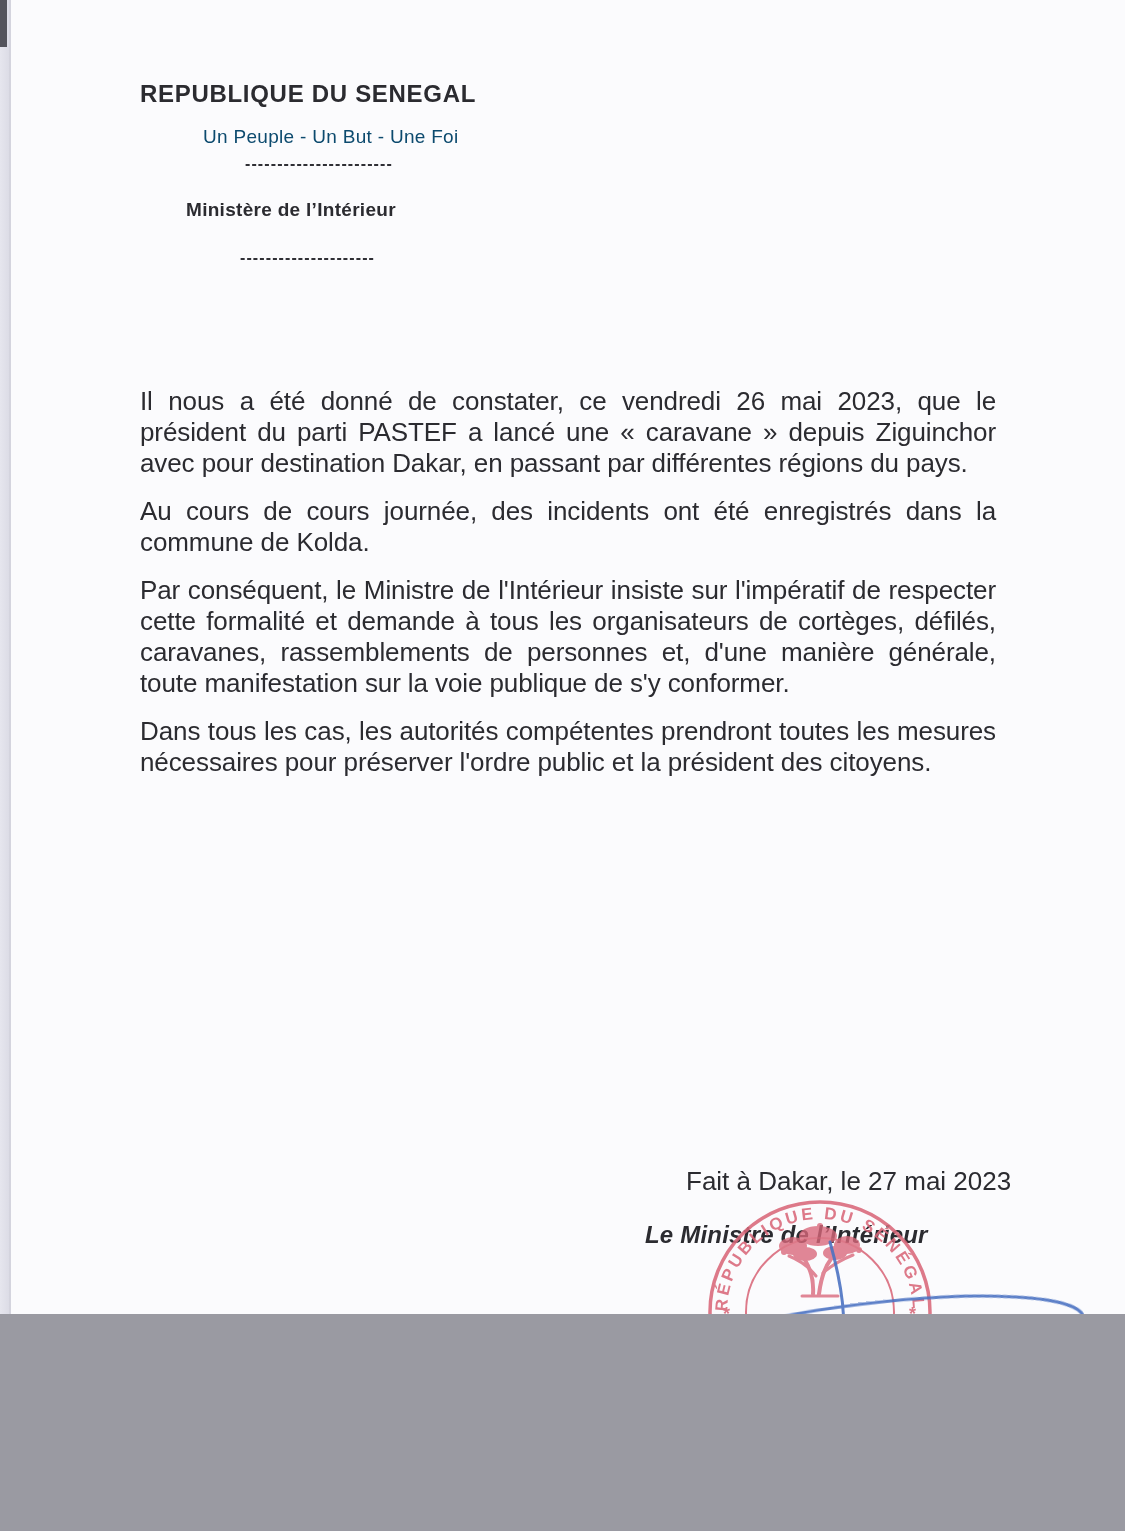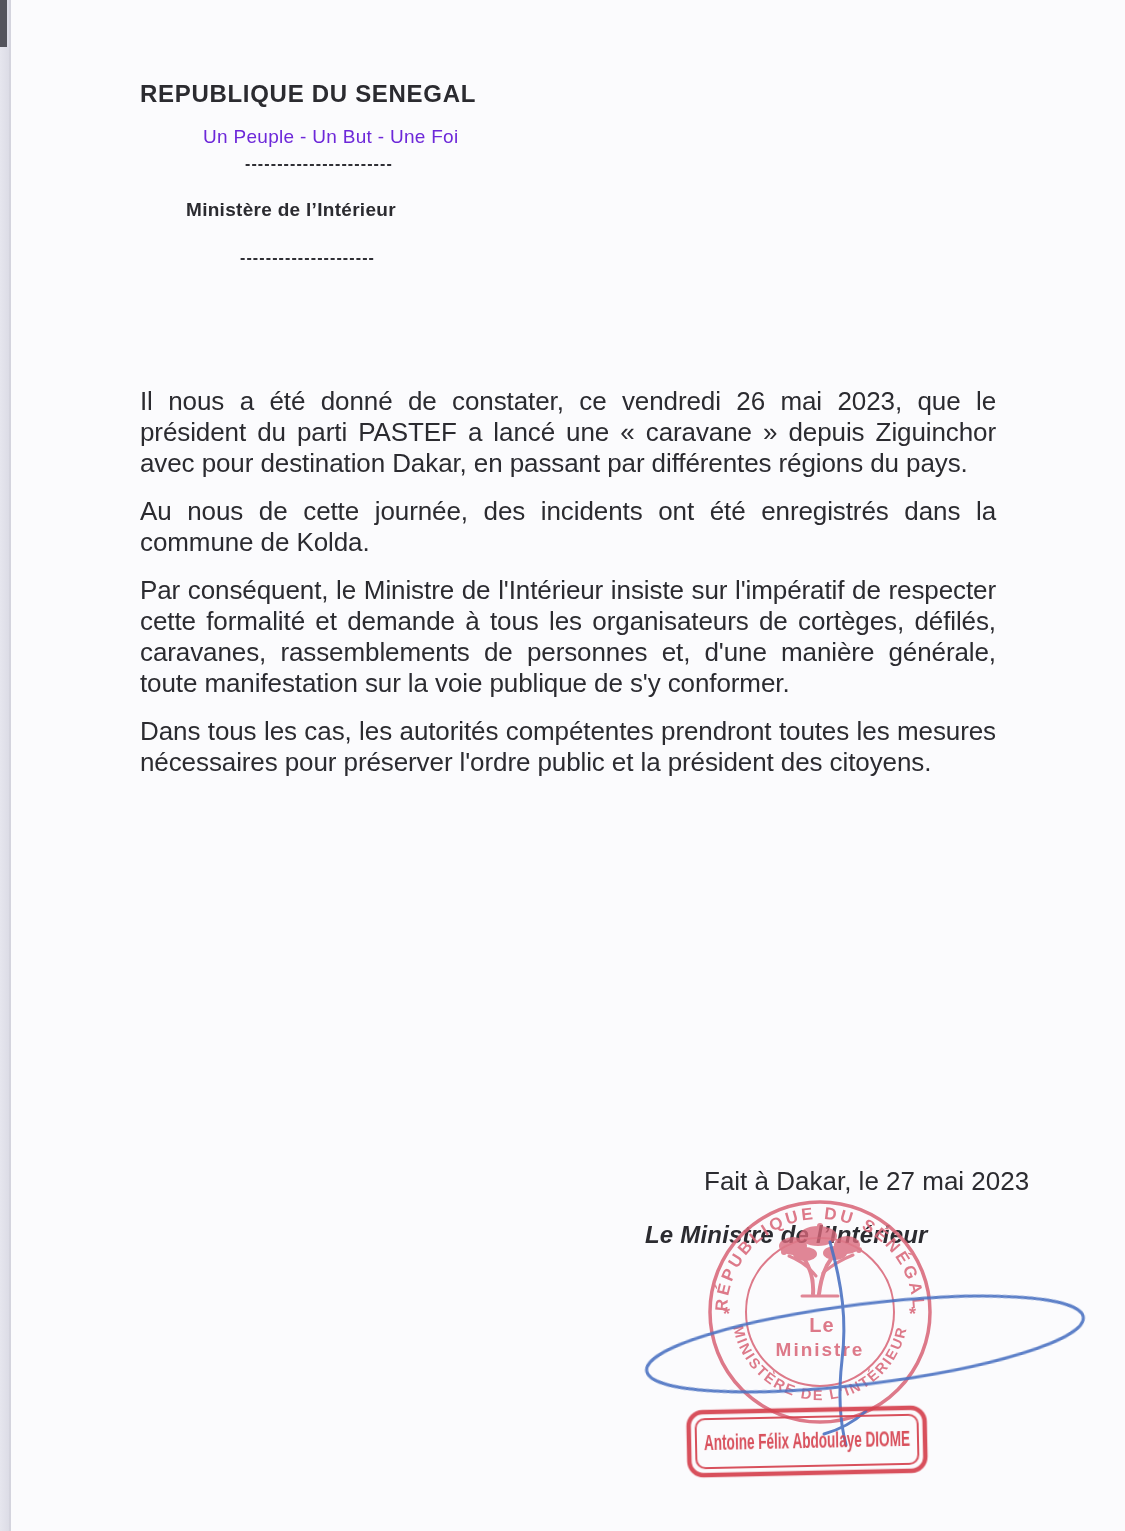--- a/index.html
+++ b/index.html
@@ -1,52 +1,52 @@
 <!DOCTYPE html>
 <html><head>
 <meta charset="utf-8">
 <style>
   html,body { margin:0; padding:0; background:#9a9aa2; }
   .page {
-    position:relative; width:1125px; height:1531px;
+    position:relative; width:1125px; height:1314px;
     background:#fbfbfd;
     font-family:"Liberation Sans", sans-serif;
     color:#2b2b30;
     overflow:hidden;
     margin:0 auto;
   }
   .scan-edge {
     position:absolute; left:0; top:0; width:9px; height:100%;
     background:linear-gradient(90deg,#e6e6ee,#dcdce6);
   }
   .scan-edge-line {
     position:absolute; left:9px; top:0; width:2px; height:100%;
     background:#d4d4de;
   }
   .scan-corner {
     position:absolute; left:0; top:0; width:7px; height:47px; background:#54545c;
   }
   .abs { position:absolute; }
   .hdr-country { left:140px; top:80px; font-size:24px; font-weight:bold; letter-spacing:.7px; }
-  .hdr-motto   { left:203px; top:126px; font-size:19px; color:#6d28d9; letter-spacing:.3px; }
+  .hdr-motto   { left:203px; top:126px; font-size:19px; color:#0c4a6e; letter-spacing:.3px; }
   .hdr-sep-1   { left:245px; top:155px; font-size:16px; font-weight:bold; letter-spacing:1.1px; color:#2f2f35; }
   .hdr-ministry{ left:186px; top:199px; font-size:19px; font-weight:bold; letter-spacing:.3px; }
   .hdr-sep-2   { left:240px; top:249px; font-size:16px; font-weight:bold; letter-spacing:1.1px; color:#2f2f35; }
   .title-wrap  { left:436px; top:314px; }
   .doc-title {
     font-size:34px; font-weight:bold; letter-spacing:.5px;
     border-bottom:4px solid #2b2b30; padding:0 3px 3px 0; display:inline-block;
   }
   .body-text {
     left:140px; top:386px; width:856px;
     font-size:26px; line-height:31px; text-align:justify; letter-spacing:-0.1px;
   }
   .body-text p { margin:0 0 17px 0; }
   .body-text .b { font-weight:bold; }
-  .closing-date  { left:686px; top:1166px; font-size:26px;margin-left:18px; }
+  .closing-date  { left:686px; top:1166px; font-size:26px; }
   .closing-title { left:645px; top:1221px; font-size:24px; font-weight:bold; letter-spacing:.2px;font-style:italic; }
   .sig-svg { left:560px; top:1180px; width:565px; height:351px; pointer-events:none; }
 </style>
 </head>
 <body>
 
 <div class="page">
 
   <div class="scan-edge"></div>
   <div class="scan-edge-line"></div>
@@ -54,21 +54,21 @@
 
   <div class="abs hdr-country">REPUBLIQUE DU SENEGAL</div>
   <div class="abs hdr-motto">Un Peuple - Un But - Une Foi</div>
   <div class="abs hdr-sep-1">-----------------------</div>
   <div class="abs hdr-ministry">Ministère de l’Intérieur</div>
   <div class="abs hdr-sep-2">---------------------</div>
 
 
   <div class="abs body-text">
     <p>Il nous a été donné de constater, ce vendredi 26 mai 2023, que le président du parti PASTEF a lancé une « caravane » depuis Ziguinchor avec pour destination Dakar, en passant par différentes régions du pays.</p>
-    <p>Au nous de cette journée, des incidents ont été enregistrés dans la commune de Kolda.</p>
+    <p>Au cours de cours journée, des incidents ont été enregistrés dans la commune de Kolda.</p>
     <p>Par conséquent, le Ministre de l'Intérieur insiste sur l'impératif de respecter cette formalité et demande à tous les organisateurs de cortèges, défilés, caravanes, rassemblements de personnes et, d'une manière générale, toute manifestation sur la voie publique de s'y conformer.</p>
     <p>Dans tous les cas, les autorités compétentes prendront toutes les mesures nécessaires pour préserver l'ordre public et la président des citoyens.</p>
   </div>
 
   <div class="abs closing-date">Fait à Dakar, le 27 mai 2023</div>
   <div class="abs closing-title">Le Ministre de l’Intérieur</div>
 
   <svg class="abs sig-svg" viewBox="0 0 565 351">
     <defs>
       <path id="arcTop" d="M 167 132 A 93 93 0 0 1 353 132"></path>

